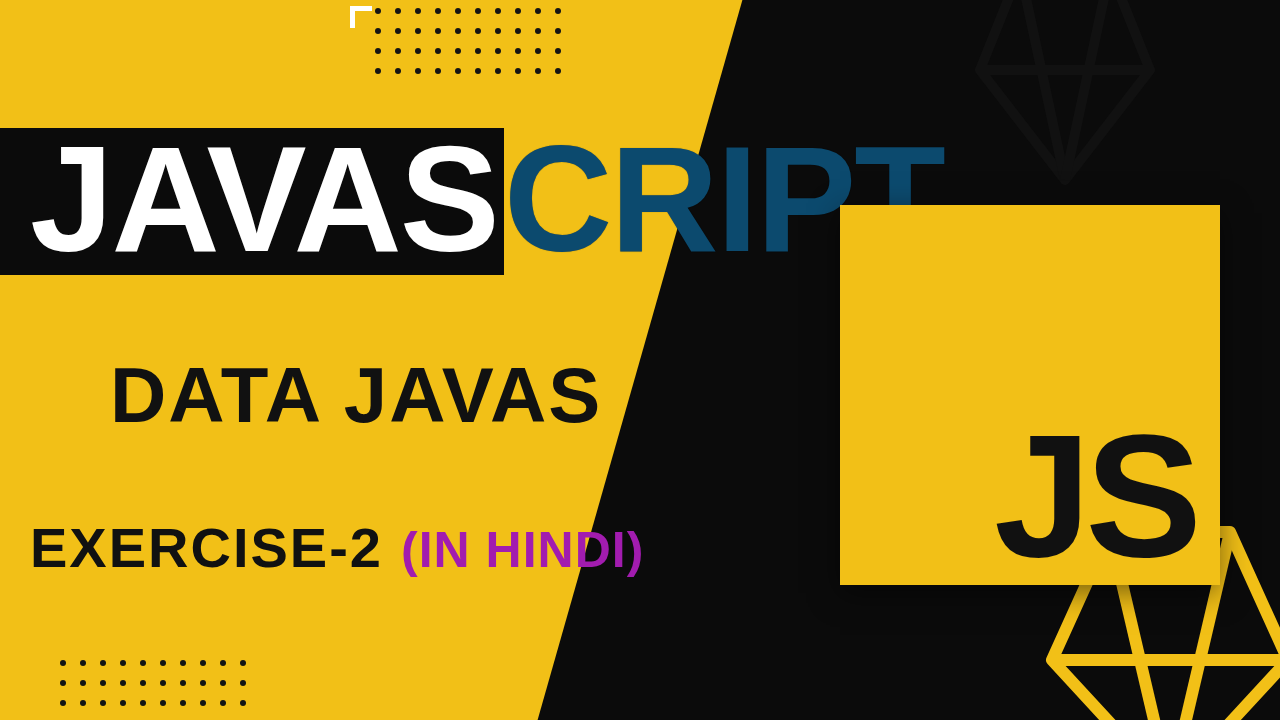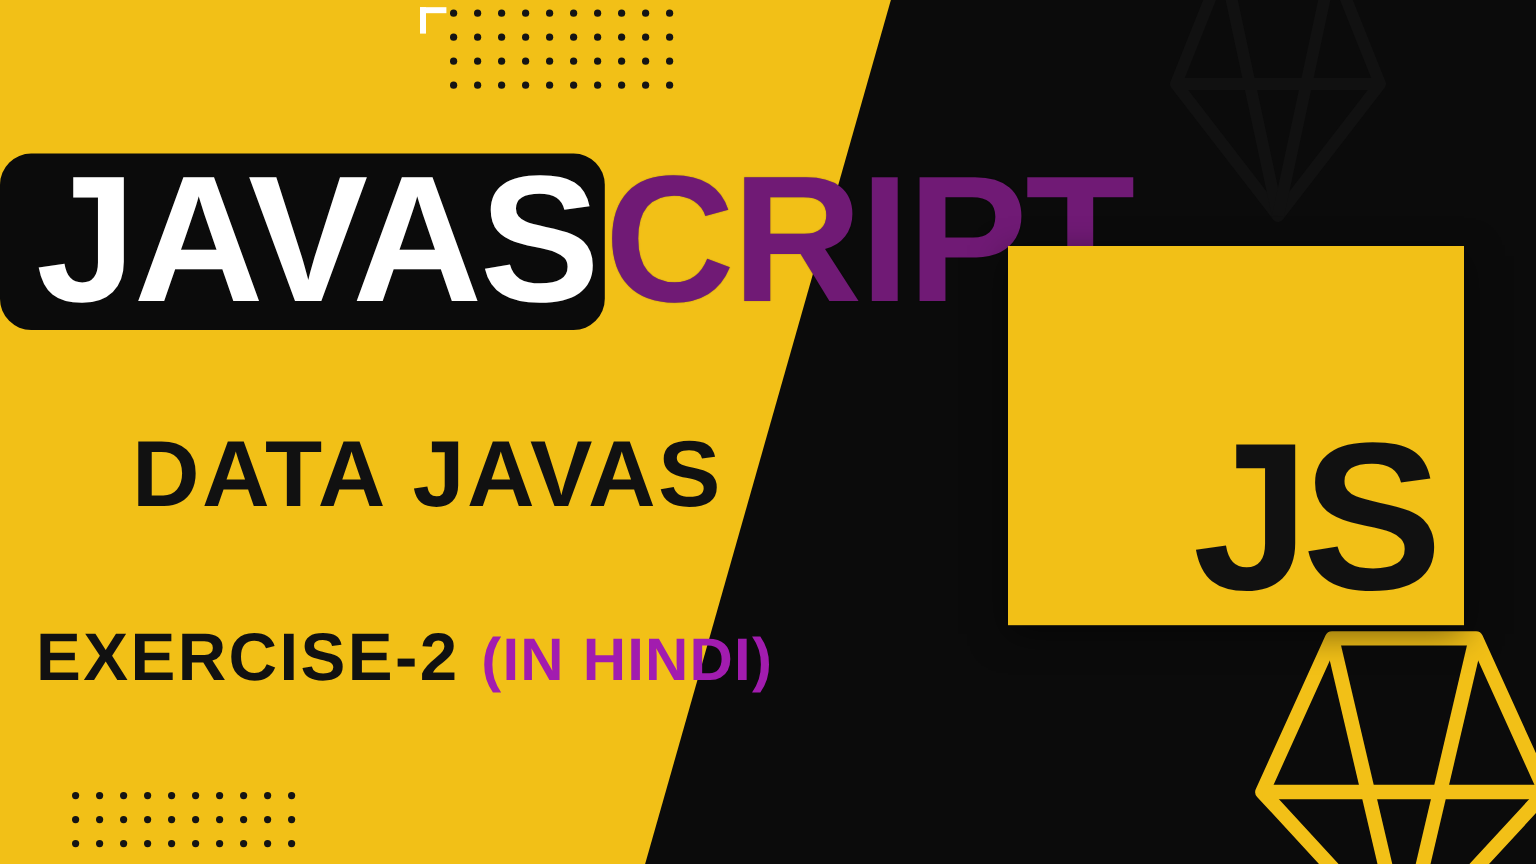--- a/index.html
+++ b/index.html
@@ -47,24 +47,23 @@
   }
   .title-black {
     background: #0b0b0b;
     color: #fff;
     font-weight: 900;
     font-size: 150px;
     line-height: 0.82;
     letter-spacing: -2px;
     padding: 10px 6px 14px 30px;
     font-family: Impact, "Arial Black", sans-serif;
-    border-radius: 26px;
   }
   .title-rest {
-    color: #701a75;
+    color: #0c4a6e;
     font-weight: 900;
     font-size: 150px;
     line-height: 0.82;
     letter-spacing: -2px;
     padding: 10px 0 14px 0;
     font-family: Impact, "Arial Black", sans-serif;
     text-shadow: 0 0 1px rgba(0,0,0,0.4);
   }
   .subtitle {
     position: absolute;
@@ -93,21 +92,21 @@
     color: #a21caf;
     font-weight: 900;
     font-size: 50px;
     letter-spacing: 1px;
     font-family: Impact, "Arial Black", sans-serif;
   }
   
   .js-logo {
     position: absolute;
     top: 205px; right: 60px;
-    width: 380px; height: 316px;
+    width: 380px; height: 380px;
     background: #f2c017;
     box-shadow: 0 8px 28px rgba(0,0,0,0.5);
     display: flex;
     align-items: flex-end;
     justify-content: flex-end;
     padding: 0 24px 2px 0;
   }
   .js-logo-text {
     font-family: "Arial Black", Helvetica, sans-serif;
     font-weight: 900;

